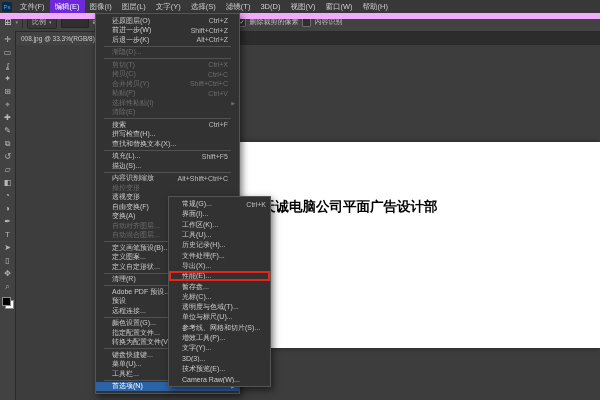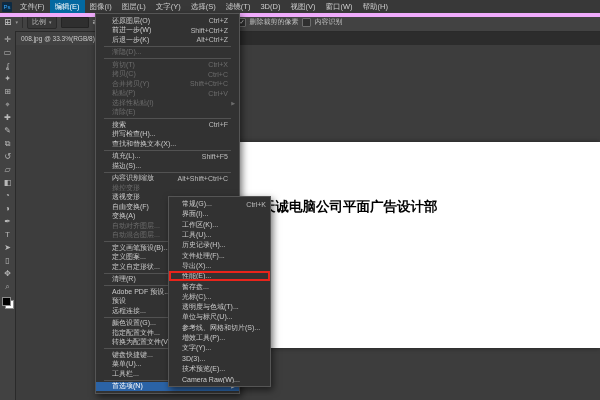--- a/index.html
+++ b/index.html
@@ -3,27 +3,27 @@
 <meta charset="utf-8">
 <style>
   html,body{margin:0;padding:0;}
   body{width:600px;height:400px;position:relative;overflow:hidden;
        background:#3d3d3d;font-family:"Liberation Sans","DejaVu Sans",sans-serif;
        -webkit-font-smoothing:antialiased;}
   .screen{position:absolute;inset:0;}
 
   
   .menubar{position:absolute;top:0;left:0;right:0;height:13px;background:#383838;
-           border-bottom:4px solid #f0abfc;display:flex;align-items:center;
+           border-bottom:6px solid #f0abfc;display:flex;align-items:center;
            font-size:7.5px;color:#cfcfcf;z-index:20;}
   .app-icon{width:10px;height:10px;margin:0 3px 0 2px;background:#0d2a42;color:#31a8ff;
             font-size:6px;line-height:10px;text-align:center;border-radius:1px;}
   .mb-items{display:flex;height:100%;}
   .mb-item{padding:0 5px;display:flex;align-items:center;height:100%;white-space:nowrap;}
-  .mb-item.active{background:#0369a1;color:#fff;align-items:center;}
+  .mb-item.active{background:#6d28d9;color:#fff;align-items:center;}
 
   
   .optionsbar{position:absolute;top:13px;left:0;right:0;height:18px;background:#424242;
               border-bottom:1px solid #2a2a2a;display:flex;align-items:center;gap:4px;
               font-size:7px;color:#bdbdbd;padding:0 4px;z-index:5;}
   .ob-sep{width:1px;height:12px;background:#2e2e2e;}
   .ob-icon{color:#c9c9c9;font-size:9px;line-height:12px;}
   .ob-drop{display:flex;align-items:center;gap:3px;background:#383838;border:1px solid #2a2a2a;
            padding:1px 4px;border-radius:2px;}
   .ob-caret{font-size:5px;color:#999;}

